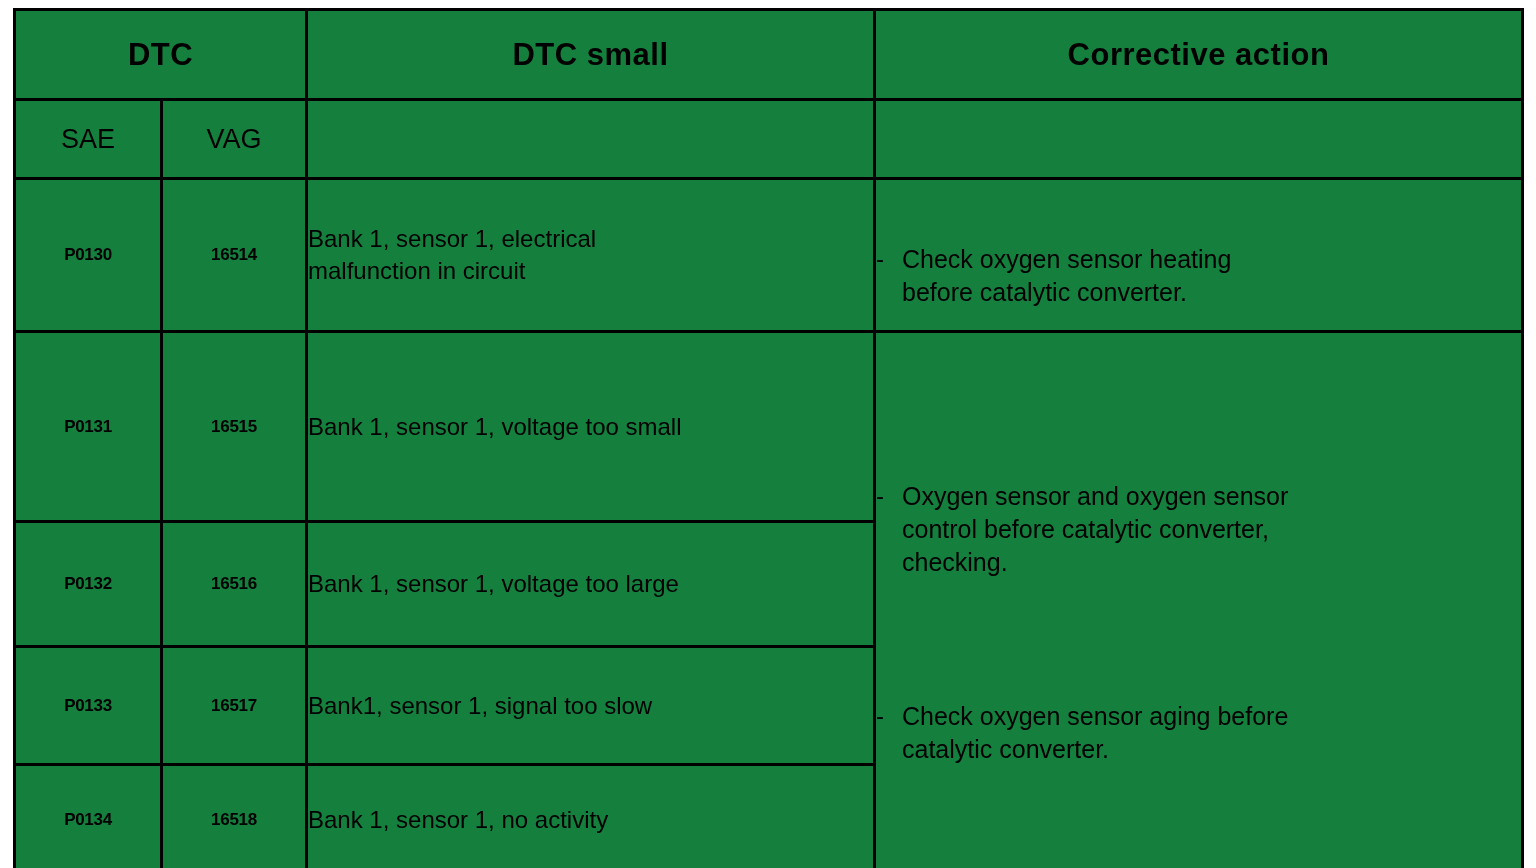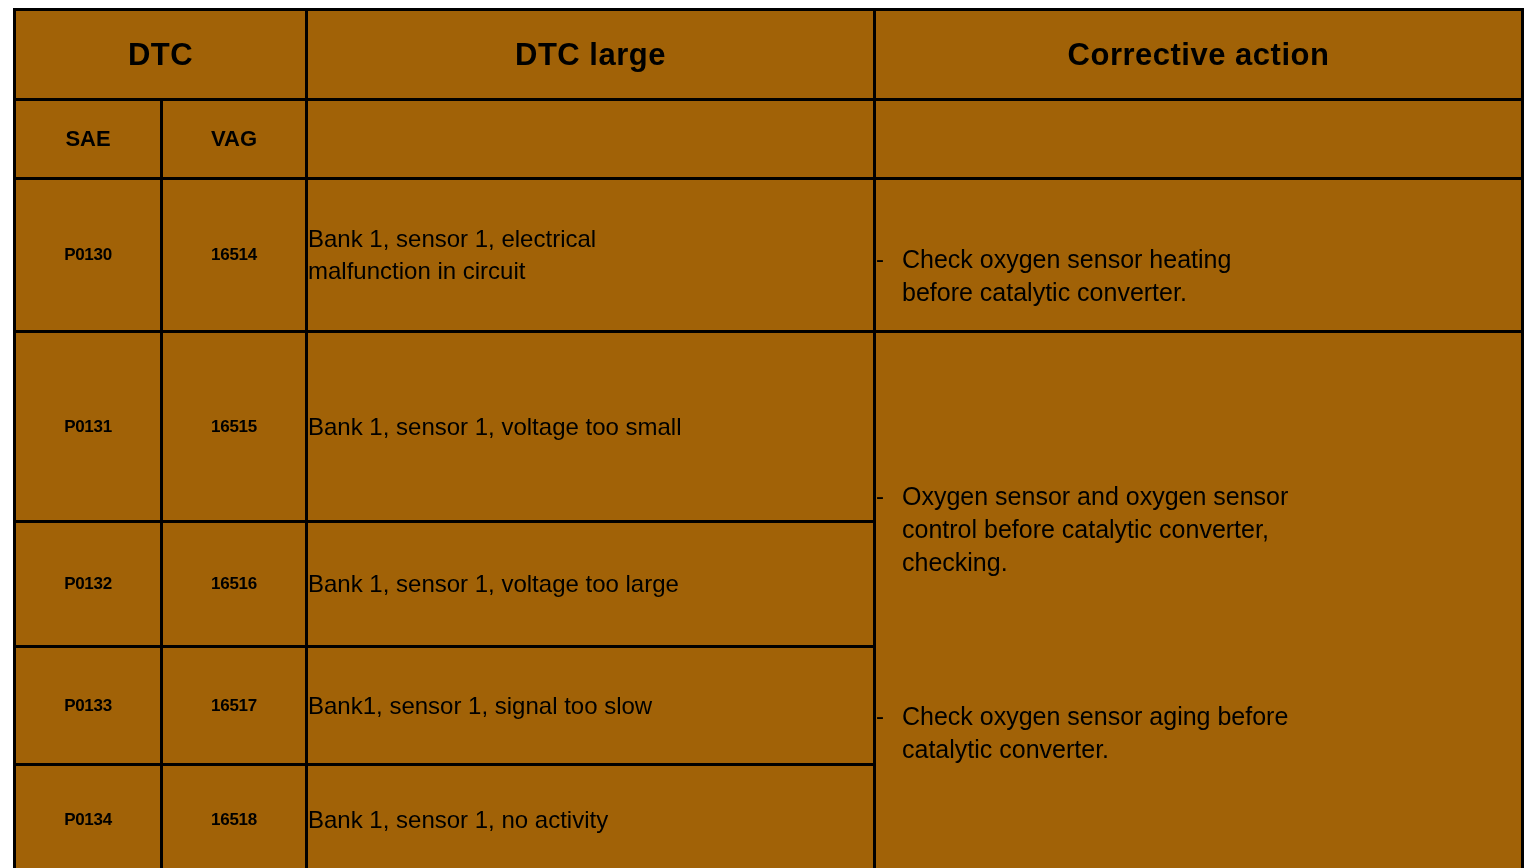--- a/index.html
+++ b/index.html
@@ -33,43 +33,43 @@
     height: 844px;
     border-collapse: collapse;
     table-layout: fixed;
     background: #ffffff;
   }
 
   table.dtc-table td {
     border: 3px solid #000000;
     padding: 0;
     vertical-align: middle;
-    background: #a16207;
+    background: #15803d;
   }
 
   
   col.c-sae { width: 147px; }
   col.c-vag { width: 145px; }
   col.c-text { width: 568px; }
   col.c-action { width: 648px; }
 
   
   .hdr-main {
     text-align: center;
     font-size: 31px;
     font-weight: bold;
     letter-spacing: 0.5px;
     height: 87px;
     vertical-align: top;
     padding-top: 12px;
   }
   .hdr-sub {
     text-align: center;
-    font-size: 22px;
-    font-weight: bold;
+    font-size: 27px;
+    font-weight: normal;
     height: 76px;
     vertical-align: top;
     padding-top: 12px;
   }
   .hdr-blank {
     height: 76px;
   }
 
   
   .code-cell {
@@ -138,21 +138,21 @@
     <colgroup>
       <col class="c-sae">
       <col class="c-vag">
       <col class="c-text">
       <col class="c-action">
     </colgroup>
     <tbody>
 
       <tr>
         <td class="hdr-main" colspan="2">DTC</td>
-        <td class="hdr-main">DTC large</td>
+        <td class="hdr-main">DTC small</td>
         <td class="hdr-main">Corrective action</td>
       </tr>
 
       <tr>
         <td class="hdr-sub">SAE</td>
         <td class="hdr-sub">VAG</td>
         <td class="hdr-blank"></td>
         <td class="hdr-blank"></td>
       </tr>
 

